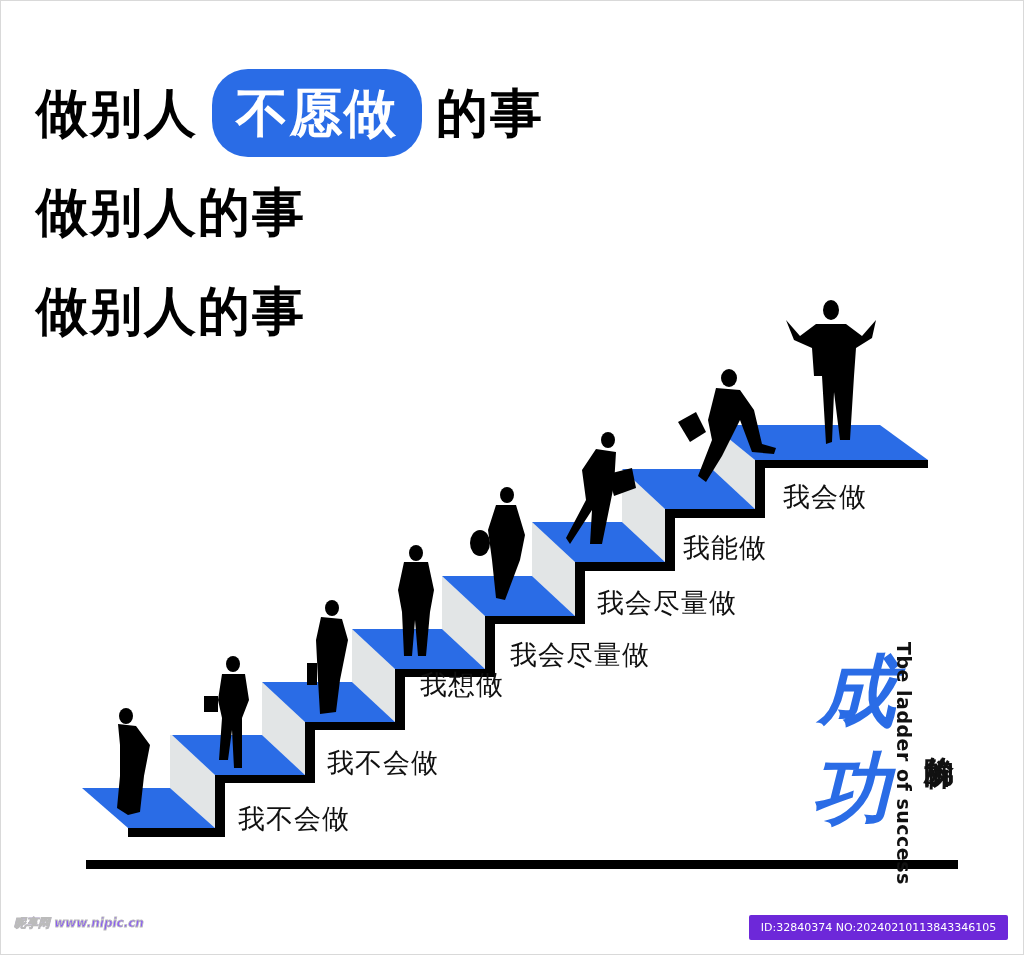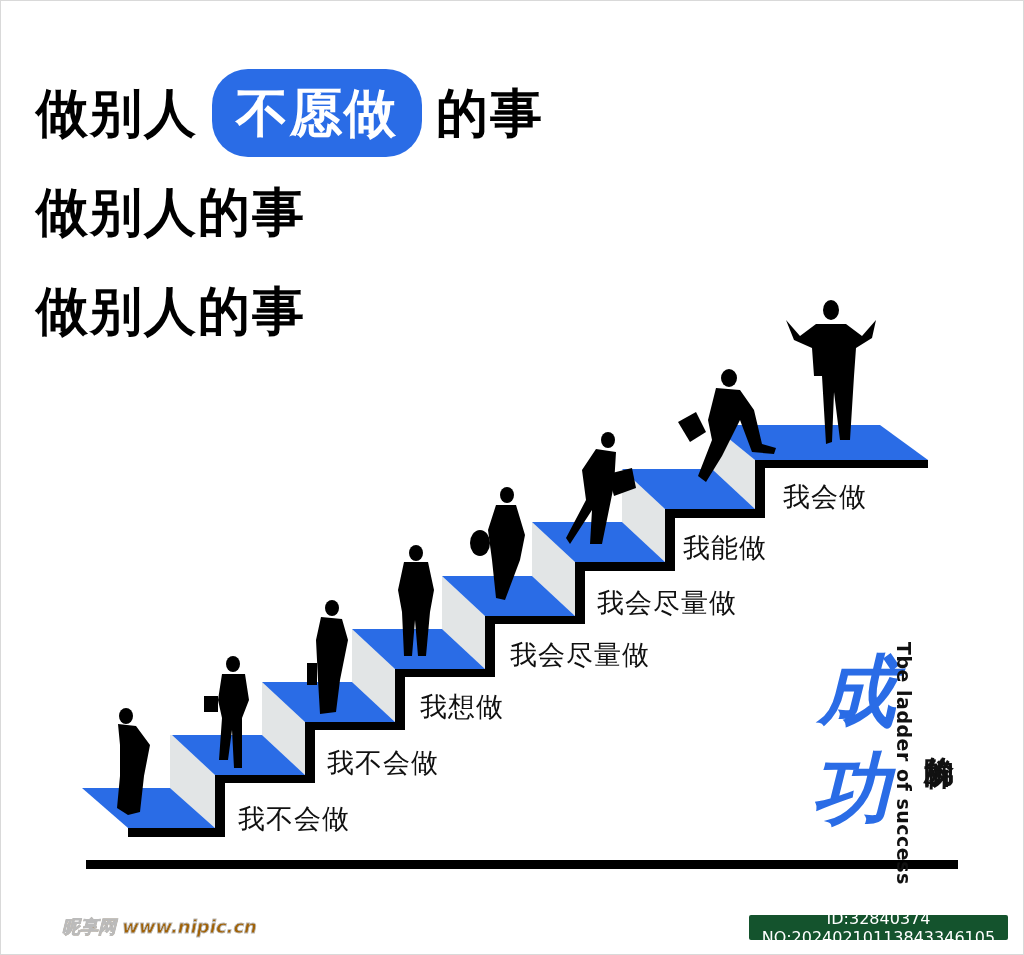--- a/index.html
+++ b/index.html
@@ -9,22 +9,22 @@
   .slogan { position:absolute; left:36px; height:70px; display:flex; align-items:center; }
   .slogan .pre, .slogan .post { font-size:52px; font-weight:bold; color:#000; letter-spacing:2px; line-height:1; }
   .slogan .pill { background:#2a6ce6; color:#fff; border-radius:36px; height:68px; padding:10px 24px;
                   margin:0 14px; display:flex; align-items:center; font-size:52px; font-weight:bold; letter-spacing:2px; line-height:1; }
   svg.stairs { position:absolute; left:0; top:0; }
   .step-label { position:absolute; font-size:27px; font-weight:normal; color:#111; letter-spacing:1px; white-space:nowrap; }
   .baseline { position:absolute; left:86px; top:860px; width:872px; height:9px; background:#000; }
   .big-char { position:absolute; color:#2a6ce6; font-size:78px; font-weight:bold; font-style:italic; font-family:"DejaVu Serif", serif; }
   .vert-en { position:absolute; left:893px; top:642px; writing-mode:vertical-rl; font-size:19px; font-weight:bold; color:#111; letter-spacing:0.5px; }
   .vert-cn { position:absolute; left:918px; top:733px; writing-mode:vertical-rl; font-size:30px; font-weight:bold; color:#111; letter-spacing:1px; }
-  .wm-left { position:absolute; left:14px; top:915px; font-size:18px; color:#a16207; -webkit-text-stroke:0.8px #bbb; font-weight:bold; font-style:italic;margin-left:48px; }
-  .wm-id { position:absolute; left:749px; top:915px; width:259px; height:25px; background:#14532d; color:#fff; font-size:16px;
+  .wm-left { position:absolute; left:14px; top:915px; font-size:12px; color:#8b5cf6; -webkit-text-stroke:0.8px #bbb; font-weight:bold; font-style:italic; }
+  .wm-id { position:absolute; left:749px; top:915px; width:259px; height:25px; background:#6d28d9; color:#fff; font-size:11px;
            display:flex; align-items:center; justify-content:center; border-radius:2px;text-align:center; }
 </style>
 </head>
 <body>
 
 <div class="frame"></div>
 
 <div class="slogan" style="top:78px;">
   <span class="pre">做别人</span>
   <span class="pill">不愿做</span>
@@ -108,21 +108,21 @@
 
     <g>
       <ellipse cx="831" cy="310" rx="8" ry="10"></ellipse>
       <path d="M786,320 L800,336 L816,324 L846,324 L862,336 L876,320 L872,338 L856,348 L854,376 L850,440 L840,440 L834,392 L832,442 L826,444 L822,376 L814,376 L812,348 L794,340 Z"></path>
     </g>
   </g>
 </svg>
 
 <div class="step-label" style="left:238px; top:801px;">我不会做</div>
 <div class="step-label" style="left:327px; top:745px;">我不会做</div>
-<div class="step-label" style="left:420px; top:689px;">我想做</div>
+<div class="step-label" style="left:420px; top:667px;">我想做</div>
 <div class="step-label" style="left:510px; top:637px;">我会尽量做</div>
 <div class="step-label" style="left:597px; top:585px;">我会尽量做</div>
 <div class="step-label" style="left:683px; top:530px;">我能做</div>
 <div class="step-label" style="left:783px; top:479px;">我会做</div>
 
 <div class="baseline"></div>
 
 <div class="big-char" style="left:818px; top:640px;">成</div>
 <div class="big-char" style="left:812px; top:738px;">功</div>
 <div class="vert-en">Tbe ladder of success</div>

